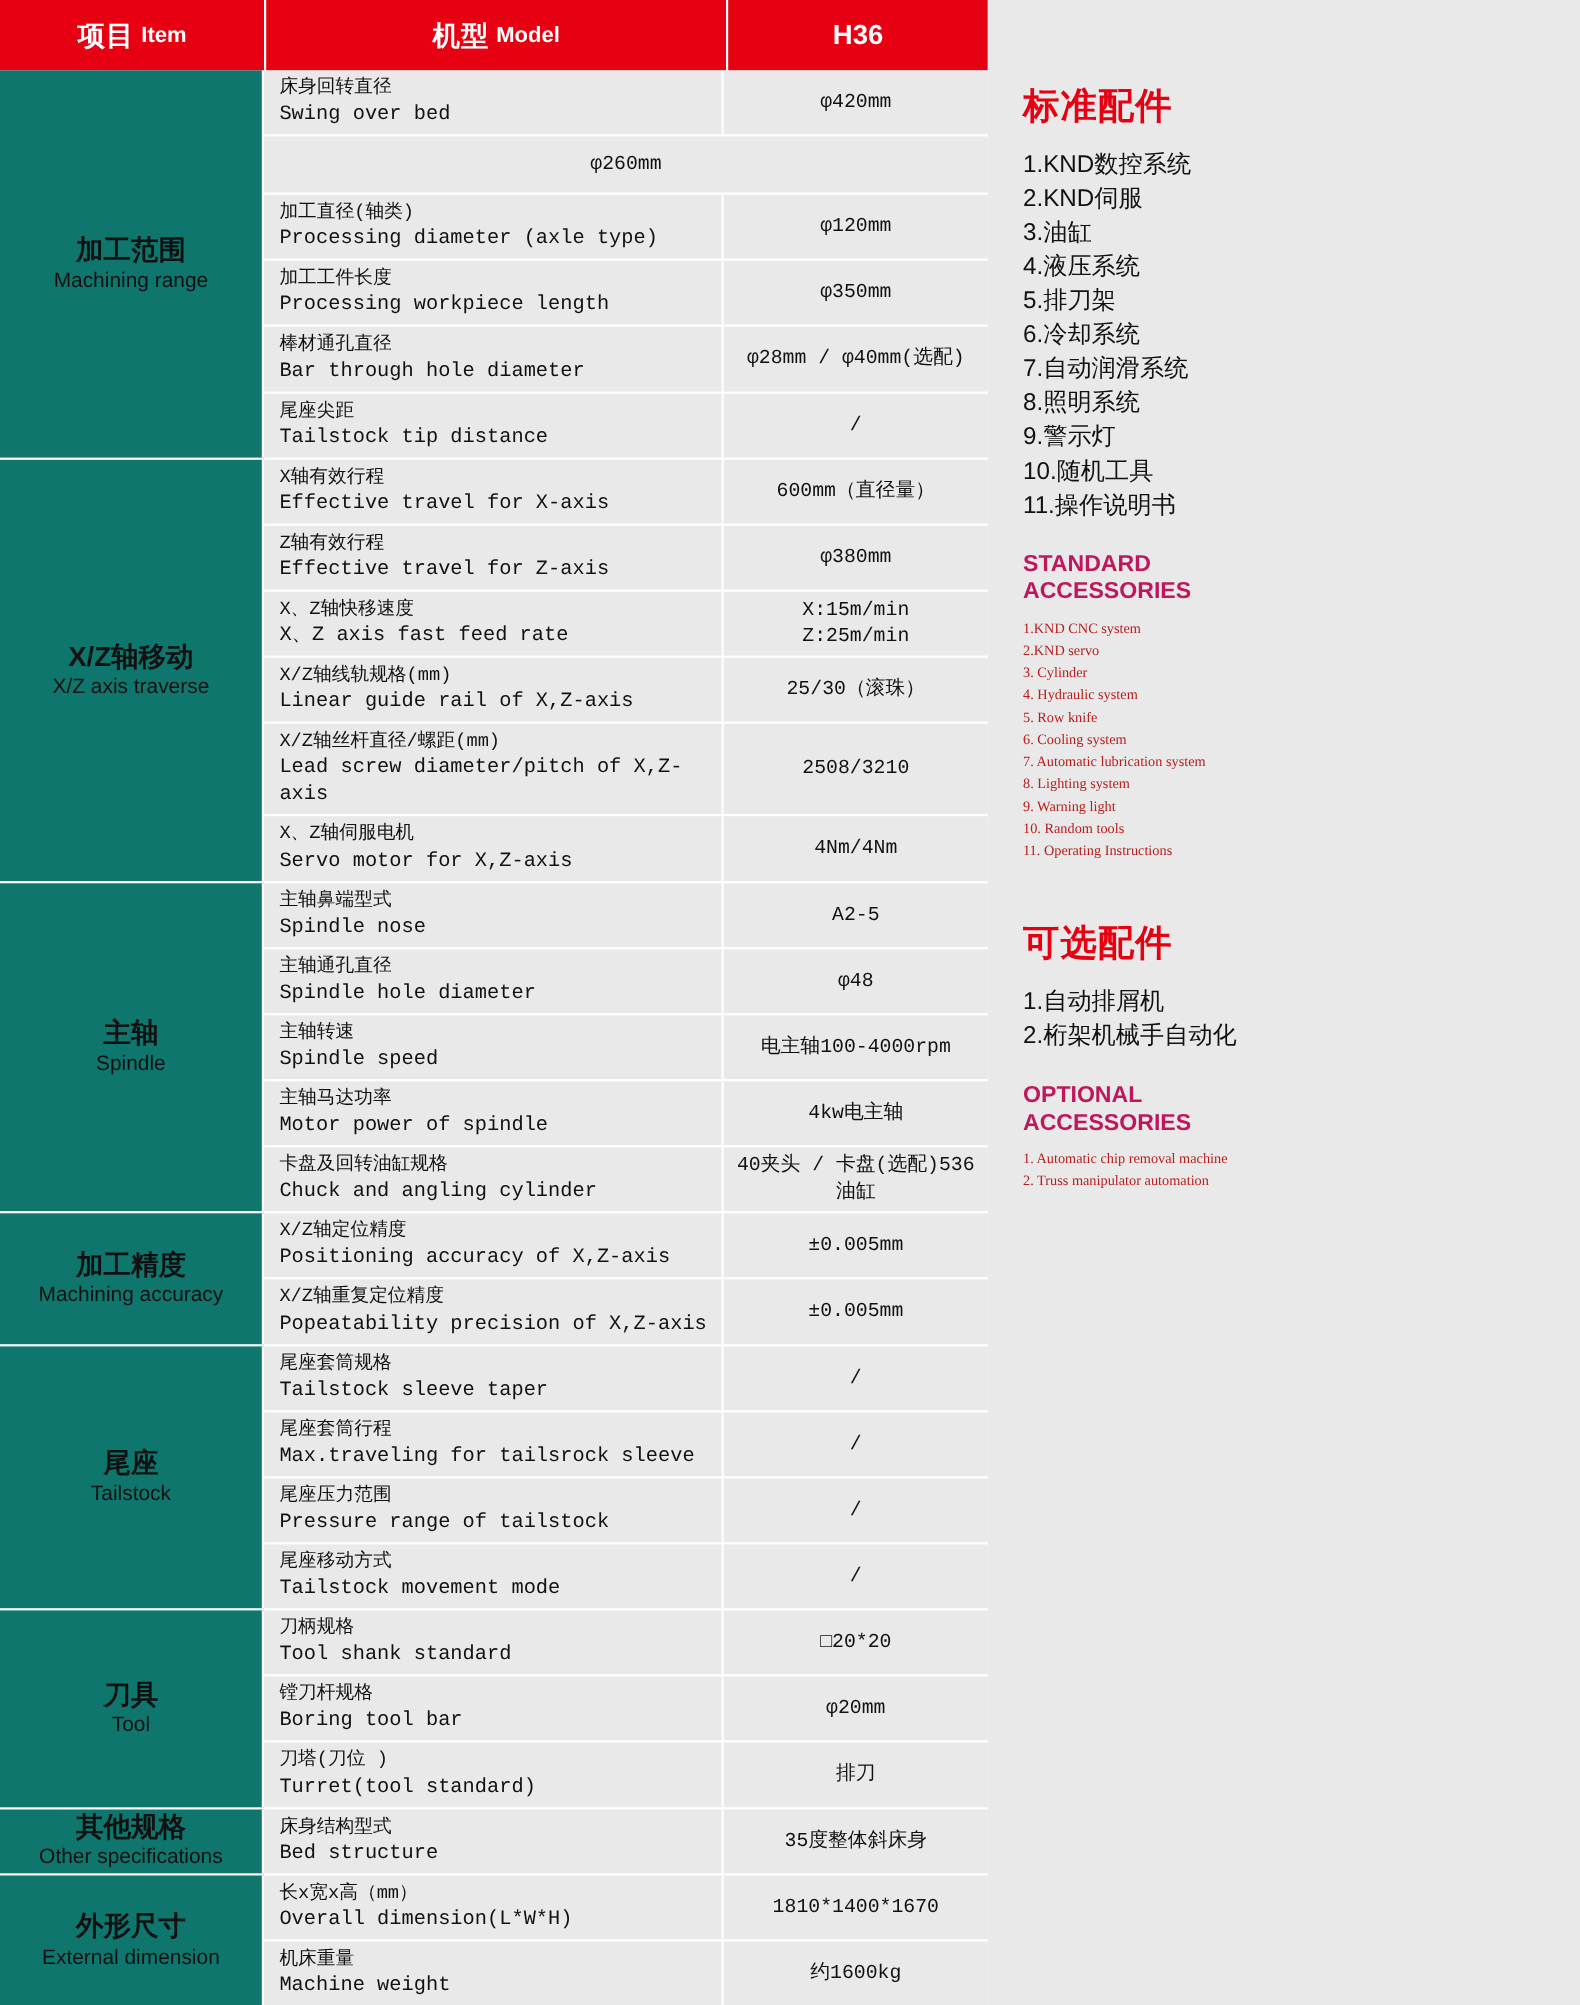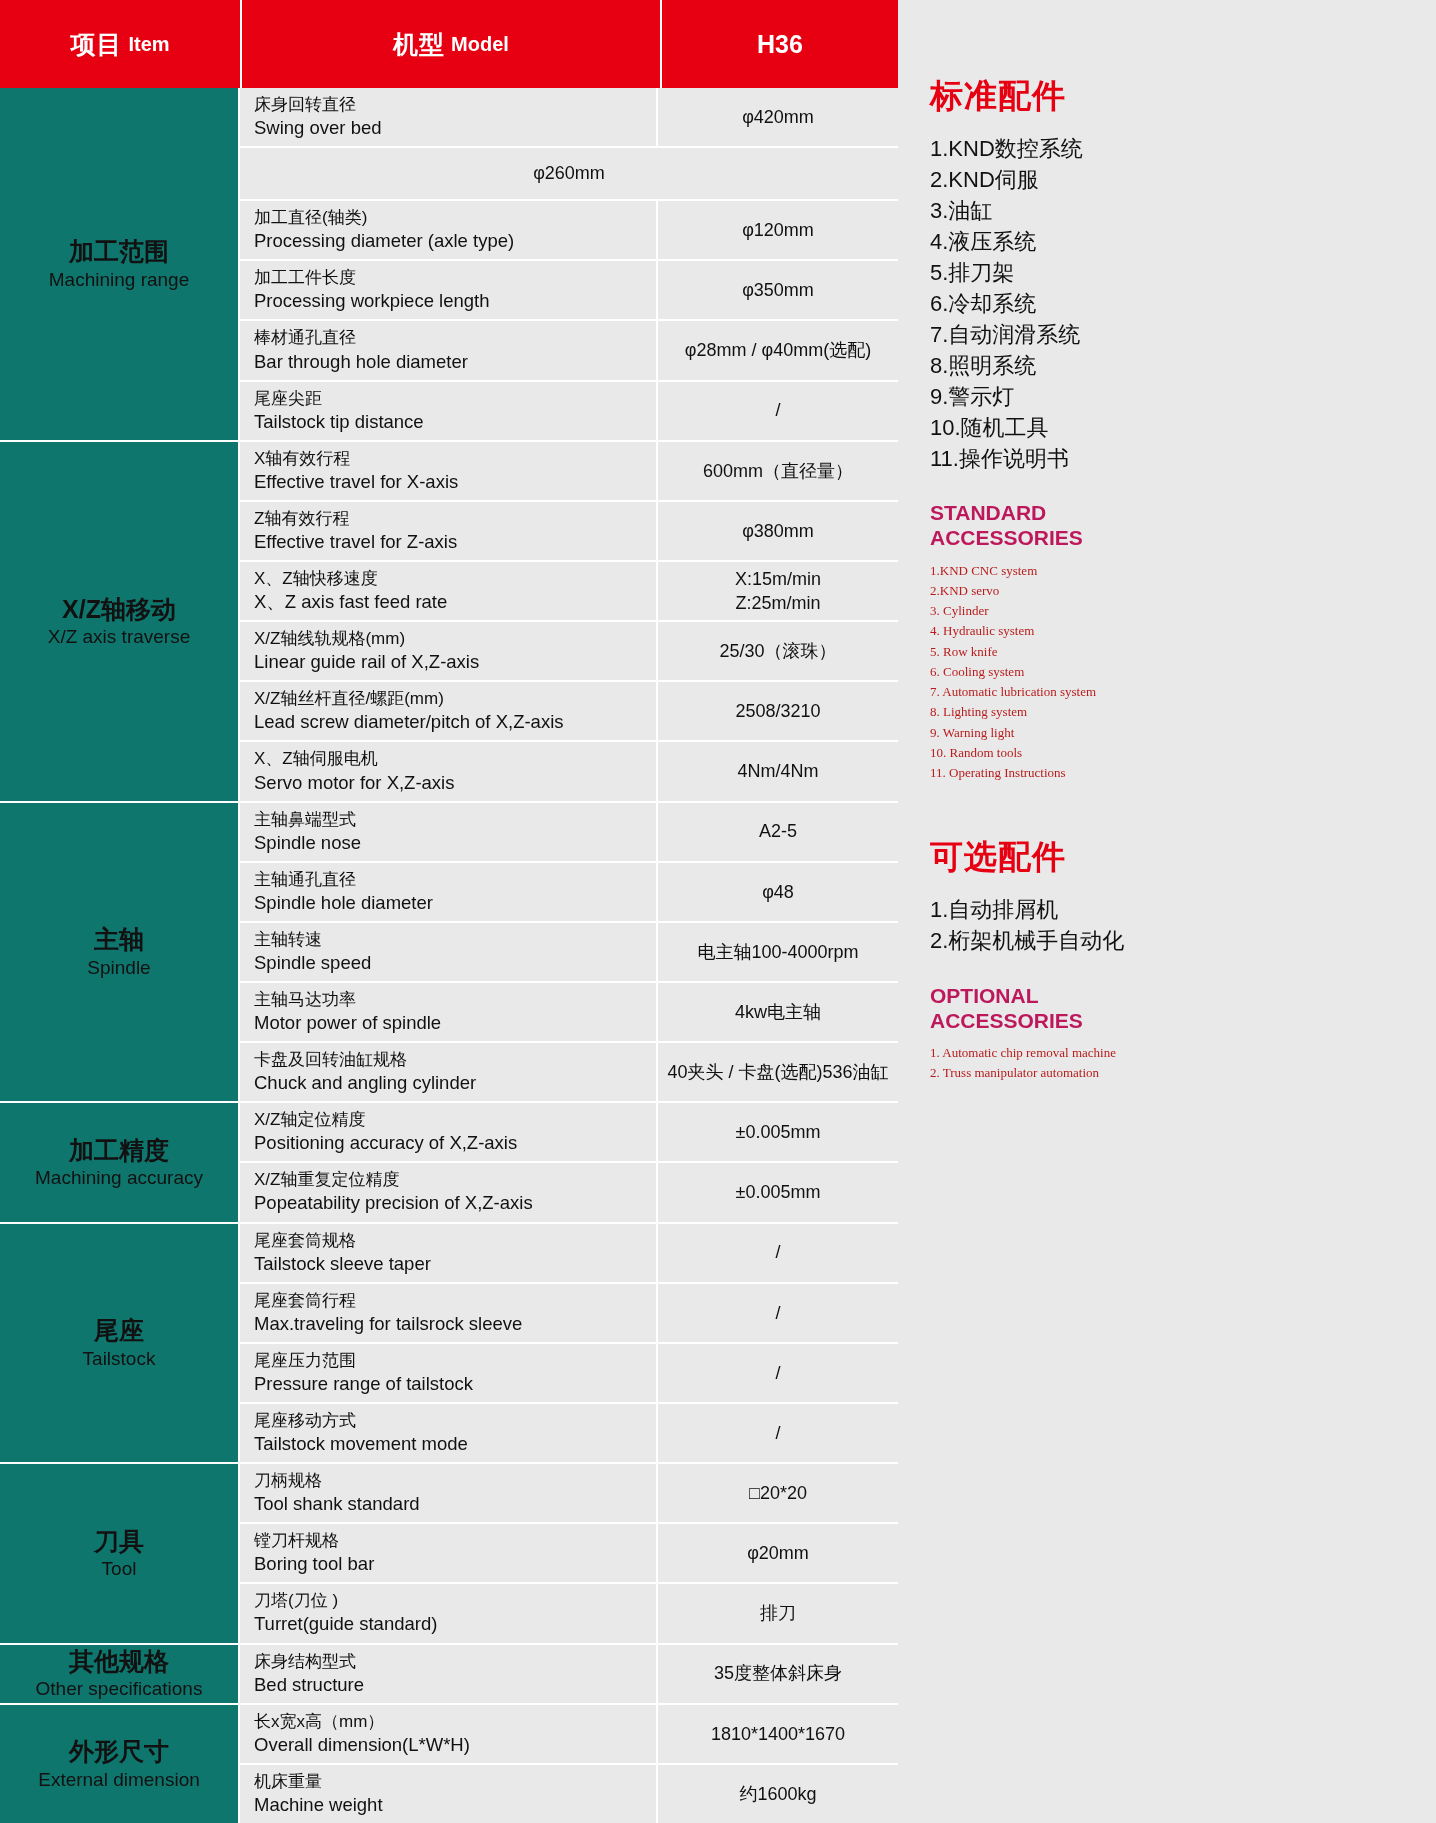--- a/index.html
+++ b/index.html
@@ -79,20 +79,21 @@
     color: #111;
     line-height: 1.25;
   }
 
   .group-rows { flex: 1 1 auto; display: flex; flex-direction: column; }
 
   .row {
     display: flex;
     border-bottom: 2px solid #ffffff;
     min-height: 51px;
+    font-family: Liberation Mono, monospace;
   }
   .row:last-child { border-bottom: none; }
   .row .desc {
     width: 418px;
     flex: 0 0 418px;
     background: #e9e9e9;
     border-right: 2px solid #ffffff;
     padding: 6px 0 6px 14px;
     box-sizing: border-box;
     display: flex;
@@ -440,21 +441,21 @@
                 <div class="cn">镗刀杆规格</div>
                 <div class="en">Boring tool bar</div>
               </div>
               <div class="val">
                 <span>φ20mm</span>
               </div>
             </div>
             <div class="row">
               <div class="desc">
                 <div class="cn">刀塔(刀位 )</div>
-                <div class="en">Turret(guide standard)</div>
+                <div class="en">Turret(tool standard)</div>
               </div>
               <div class="val">
                 <span>排刀</span>
               </div>
             </div>
           </div>
         </div>
         <div class="group">
           <div class="group-label">
             <div class="cn">其他规格</div>

